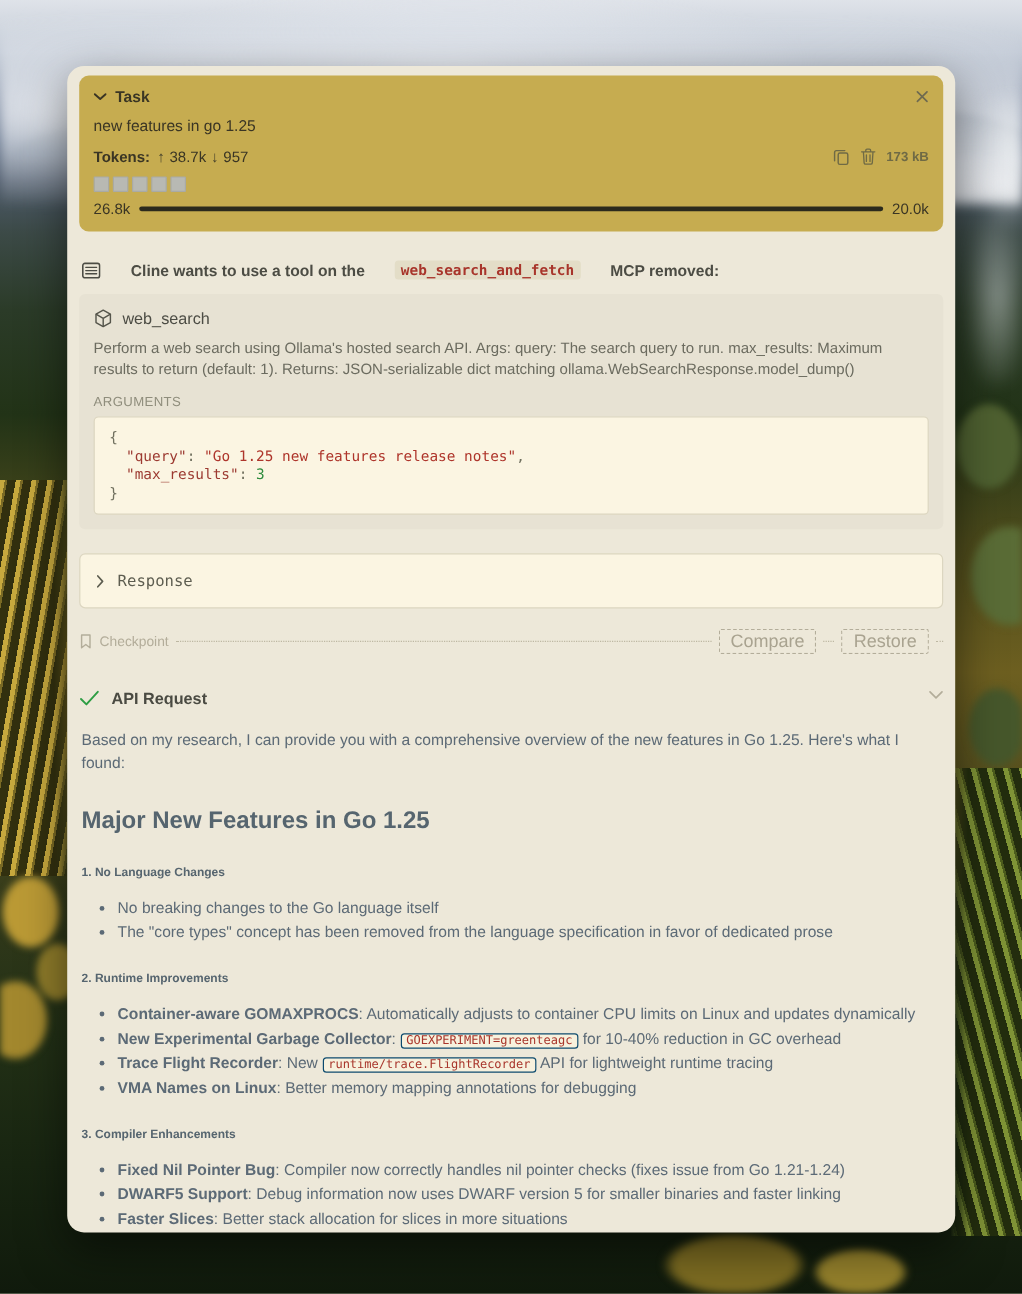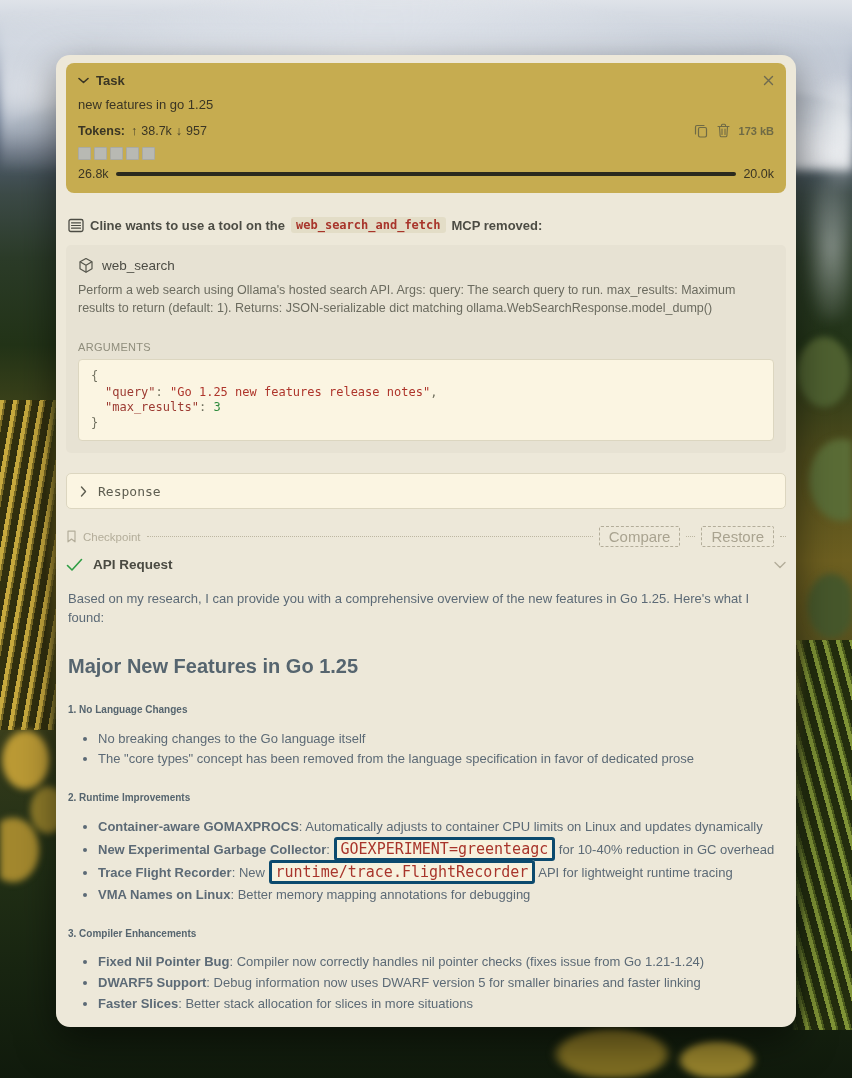--- a/index.html
+++ b/index.html
@@ -70,68 +70,68 @@
   .tok-label{font-weight:bold;margin-right:2px;}
   .tok-arrow{color:#4a452c;}
   .tok-right{margin-left:auto;display:flex;align-items:center;gap:9px;color:#6f6a45;}
   .cache-size{font-size:11px;font-weight:bold;color:#6f6a45;}
   .blocks-row{display:flex;gap:3px;margin-top:9px;}
   .ctx-block{width:13px;height:13px;background:#b8b9b3;border:1px solid #a9aaa4;box-sizing:border-box;border-radius:1px;}
   .progress-row{display:flex;align-items:center;margin-top:7px;font-size:12.5px;gap:7px;}
   .pbar{flex:1;height:4px;background:#2b2a1d;border-radius:2px;}
 
   
-  .tool-row{display:flex;align-items:center;gap:6px;margin:24px 2px 12px;font-size:13px;
+  .tool-row{display:flex;align-items:center;gap:25px;margin:24px 2px 12px;font-size:13px;
     color:#4c4c44;font-weight:bold;flex-wrap:wrap;}
   .server-badge{font-family:"DejaVu Sans Mono",monospace;font-weight:bold;font-size:12px;
     color:#A8352B;background:#E3DDC7;padding:1px 5px;border-radius:3px;}
 
   
   .tool-card{background:#E7E2D3;border-radius:5px;padding:12px;}
   .tool-name-row{display:flex;align-items:center;gap:8px;color:#4c4c44;font-size:13.5px;}
   .tool-desc{font-size:12.5px;color:#6b6b5f;line-height:1.4;margin-top:8px;}
-  .args-label{font-size:11px;color:#8f8d7c;margin-top:24px;letter-spacing:.3px;}
+  .args-label{font-size:11px;color:#8f8d7c;margin-top:12px;letter-spacing:.3px;}
   .code-block{background:#FBF5E2;border:1px solid #DCD6C0;border-radius:4px;padding:9px 12px;
     margin-top:6px;font-family:"DejaVu Sans Mono",monospace;font-size:12px;line-height:1.3;color:#70705f;}
   .code-line{white-space:pre;}
   .code-line.ind{padding-left:14px;}
   .tk-key{color:#9C3A31;}
   .tk-str{color:#AE352B;}
   .tk-num{color:#2E8B3D;}
   .tk-p{color:#70705f;}
 
   
   .response-box{margin-top:20px;background:#FBF5E2;border:1px solid #DCD6C0;border-radius:5px;
-    height:36px;display:flex;align-items:center;padding:0 13px;gap:11px;
+    height:46px;display:flex;align-items:center;padding:0 13px;gap:11px;
     font-family:"DejaVu Sans Mono",monospace;font-size:13px;color:#5d5d50;cursor:pointer;box-sizing:border-box;}
 
   
   .checkpoint-row{display:flex;align-items:center;margin-top:17px;color:#B3AD9A;font-size:11.5px;gap:6px;}
   .cp-label{color:#B3AD9A;text-align:right;}
   .dots{flex:1;border-top:1px dotted #BDB7A2;height:0;}
   .dots.short{flex:0 0 9px;}
   .dots.tail{flex:0 0 6px;}
   .cp-btn{border:1px dashed #B3AD9A;border-radius:2px;padding:1px 9px;font-size:15px;
     color:#A9A390;background:transparent;cursor:pointer;font-family:"Liberation Sans",sans-serif;}
 
   
-  .api-row{display:flex;align-items:center;gap:10px;margin-top:10px;cursor:pointer;}
+  .api-row{display:flex;gap:10px;margin-top:30px;cursor:pointer;}
   .api-label{font-weight:bold;font-size:13.5px;color:#4A4A42;}
   .api-chevron{margin-left:auto;color:#B3AD9A;}
 
   
   .markdown{margin-top:18px;color:#5C6A76;font-size:13px;line-height:1.45;padding:0 2px;}
   .markdown p{margin:0 0 10px;}
   .markdown h2{font-size:20px;color:#56656F;margin:24px 0 0;}
   .markdown h3{font-size:10px;color:#56656F;margin:22px 0 0;}
   .markdown ul{margin:12px 0 0;padding-left:30px;}
   .markdown li{margin:2px 0;}
   .b{font-weight:bold;}
-  .ic{font-family:"DejaVu Sans Mono",monospace;font-size:15px;color:#A8352B;background:#F7F1DD;
-    border:3px solid #0c4a6e;border-radius:3px;padding:0 4px;white-space:nowrap;}
+  .ic{font-family:"DejaVu Sans Mono",monospace;font-size:10px;color:#A8352B;background:#F7F1DD;
+    border:1px solid #0c4a6e;border-radius:3px;padding:0 4px;white-space:nowrap;}
 </style>
 </head>
 <body>
 
 <div class="bg">
   <div class="bg-base"></div>
   <div class="bg-ridge"></div>
   <div class="bg-fog"></div>
   <div class="mist-right"></div>
   <div class="green-right"></div>

